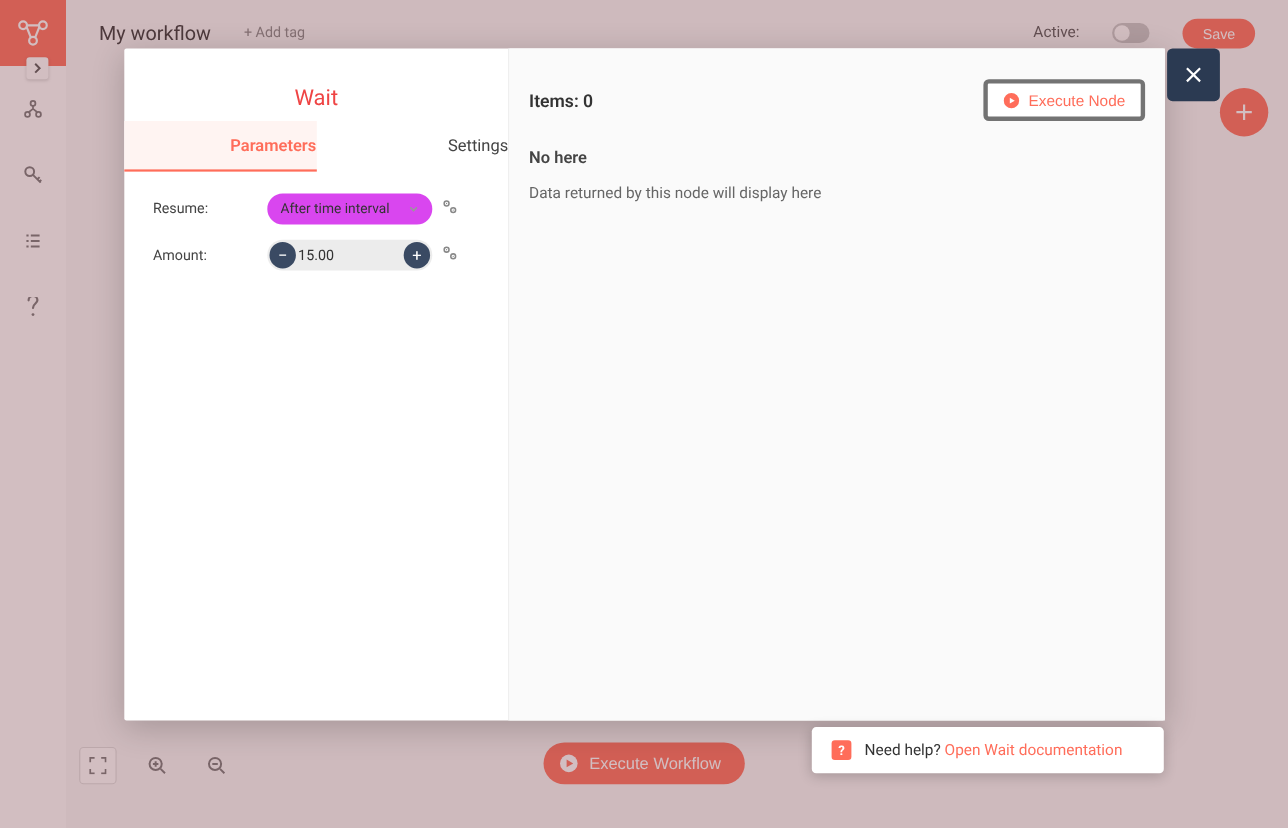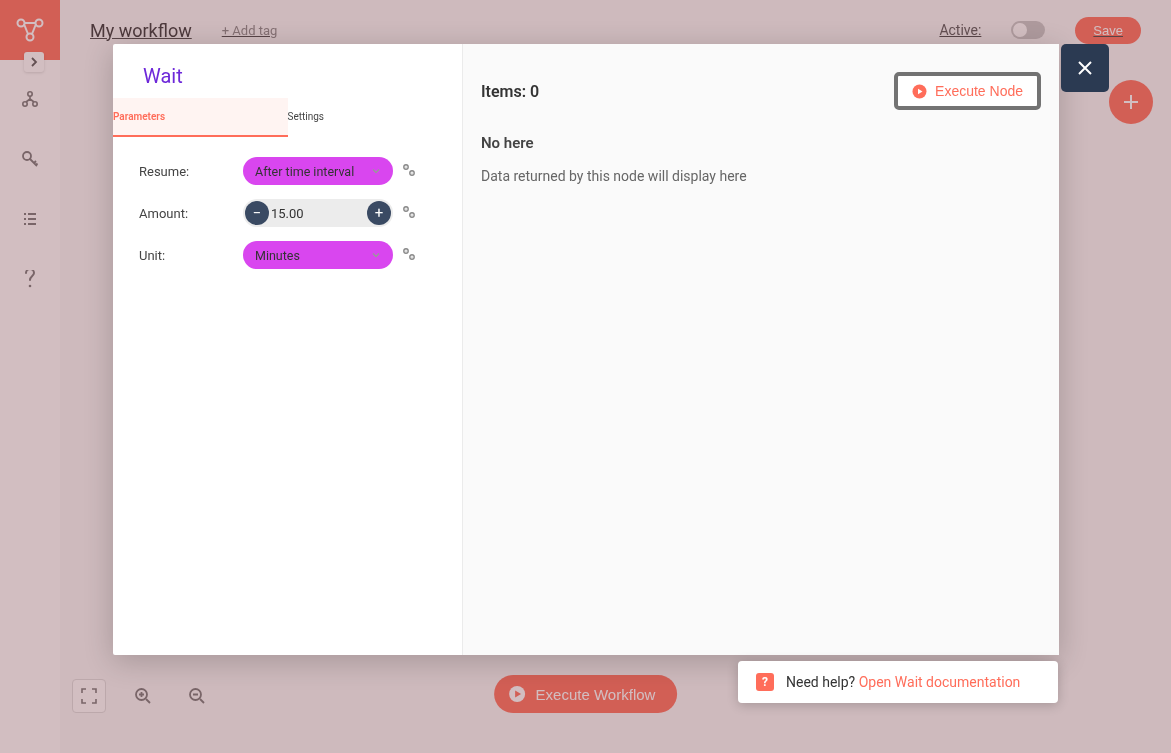--- a/index.html
+++ b/index.html
@@ -30,21 +30,21 @@
       background: #fff; width: 20px; height: 20px; border-radius: 3px;
       position: absolute; left: 24px; top: 52px;
       display: flex; align-items: center; justify-content: center;
       box-shadow: 0 1px 3px rgba(0,0,0,.15);
       color: #555;
     }
     .sidebar .nav { margin-top: 30px; display: flex; flex-direction: column; gap: 38px; align-items: center; color: #777; }
     .topbar {
       position: absolute; left: 60px; right: 0; top: 0; height: 60px;
       display: flex; align-items: center; padding: 0 30px; gap: 30px;
-      color: #444; z-index: 1; text-decoration: underline;
+      color: #444; z-index: 1;
     }
     .topbar .title { font-size: 18px; font-weight: 400; color: #333; }
     .topbar .addtag { font-size: 13px; color: #888; }
     .topbar .spacer { flex: 1; }
     .topbar .active-label { font-size: 14px; color: #555; }
     .toggle {
       width: 34px; height: 18px; border-radius: 10px; background: #c8c8c8; position: relative;
     }
     .toggle::after {
       content: ""; position: absolute; left: 2px; top: 2px; width: 14px; height: 14px;
@@ -72,24 +72,24 @@
     .modal {
       position: absolute; left: 113px; top: 44px;
       width: 946px; height: 611px;
       background: #fff; border-radius: 2px; box-shadow: 0 6px 30px rgba(0,0,0,.2);
       display: flex; z-index: 10;
     }
     .panel-left {
       width: 350px; display: flex; flex-direction: column;
       border-right: 1px solid #ebebeb;
     }
-    .node-title { padding: 20px 30px 10px; font-size: 20px; color: #6d28d9; }
+    .node-title { padding: 32px 30px 10px; font-size: 20px; color: #ef4444; text-align: center; }
     .tabs { display: flex; }
     .tab {
-      flex: 1; text-align: left; padding: 13px 0; font-size: 10px;
+      flex: 1; text-align: right; padding: 13px 0; font-size: 15px;
       cursor: pointer; color: #444;
     }
     .tab.active {
       color: #ff6d5a; font-weight: 600; background: #fff4f2;
       border-bottom: 2px solid #ff6d5a;
     }
     .params { padding: 20px 26px; display: flex; flex-direction: column; gap: 14px; }
     .prow { display: flex; align-items: center; gap: 8px; }
     .prow .plabel { width: 96px; font-size: 13px; color: #444; }
     .field-gear { color: #888; font-size: 14px; cursor:pointer; }
@@ -268,37 +268,20 @@
         </div>
         <span class="field-gear">
           <svg width="16" height="16" viewBox="0 0 16 16">
               <circle cx="5" cy="5" r="2.2" fill="none" stroke="currentColor" stroke-width="1.4"></circle>
               <circle cx="11" cy="11" r="2.2" fill="none" stroke="currentColor" stroke-width="1.4"></circle>
               <circle cx="5" cy="5" r=".6" fill="currentColor"></circle>
               <circle cx="11" cy="11" r=".6" fill="currentColor"></circle>
             </svg>
         </span>
       </div>
-      <div class="prow">
-        <span class="plabel">Unit:</span>
-        <div class="select">
-          <span>Minutes</span>
-          <svg width="10" height="10" viewBox="0 0 10 10">
-              <path d="M2 3.5 L5 6.5 L8 3.5" fill="none" stroke="currentColor" stroke-width="1.4"></path>
-            </svg>
-        </div>
-        <span class="field-gear">
-          <svg width="16" height="16" viewBox="0 0 16 16">
-              <circle cx="5" cy="5" r="2.2" fill="none" stroke="currentColor" stroke-width="1.4"></circle>
-              <circle cx="11" cy="11" r="2.2" fill="none" stroke="currentColor" stroke-width="1.4"></circle>
-              <circle cx="5" cy="5" r=".6" fill="currentColor"></circle>
-              <circle cx="11" cy="11" r=".6" fill="currentColor"></circle>
-            </svg>
-        </span>
-      </div>
     </div>
   </div>
 
   <div class="panel-right">
     <div class="pr-head">
       <span class="items-lbl">Items: 0</span>
       <button class="exec-node">
         <svg width="15" height="15" viewBox="0 0 15 15">
             <circle cx="7.5" cy="7.5" r="7" fill="#ff6d5a"></circle>
             <path d="M6 4.8 L10.5 7.5 L6 10.2 Z" fill="#fff"></path>

